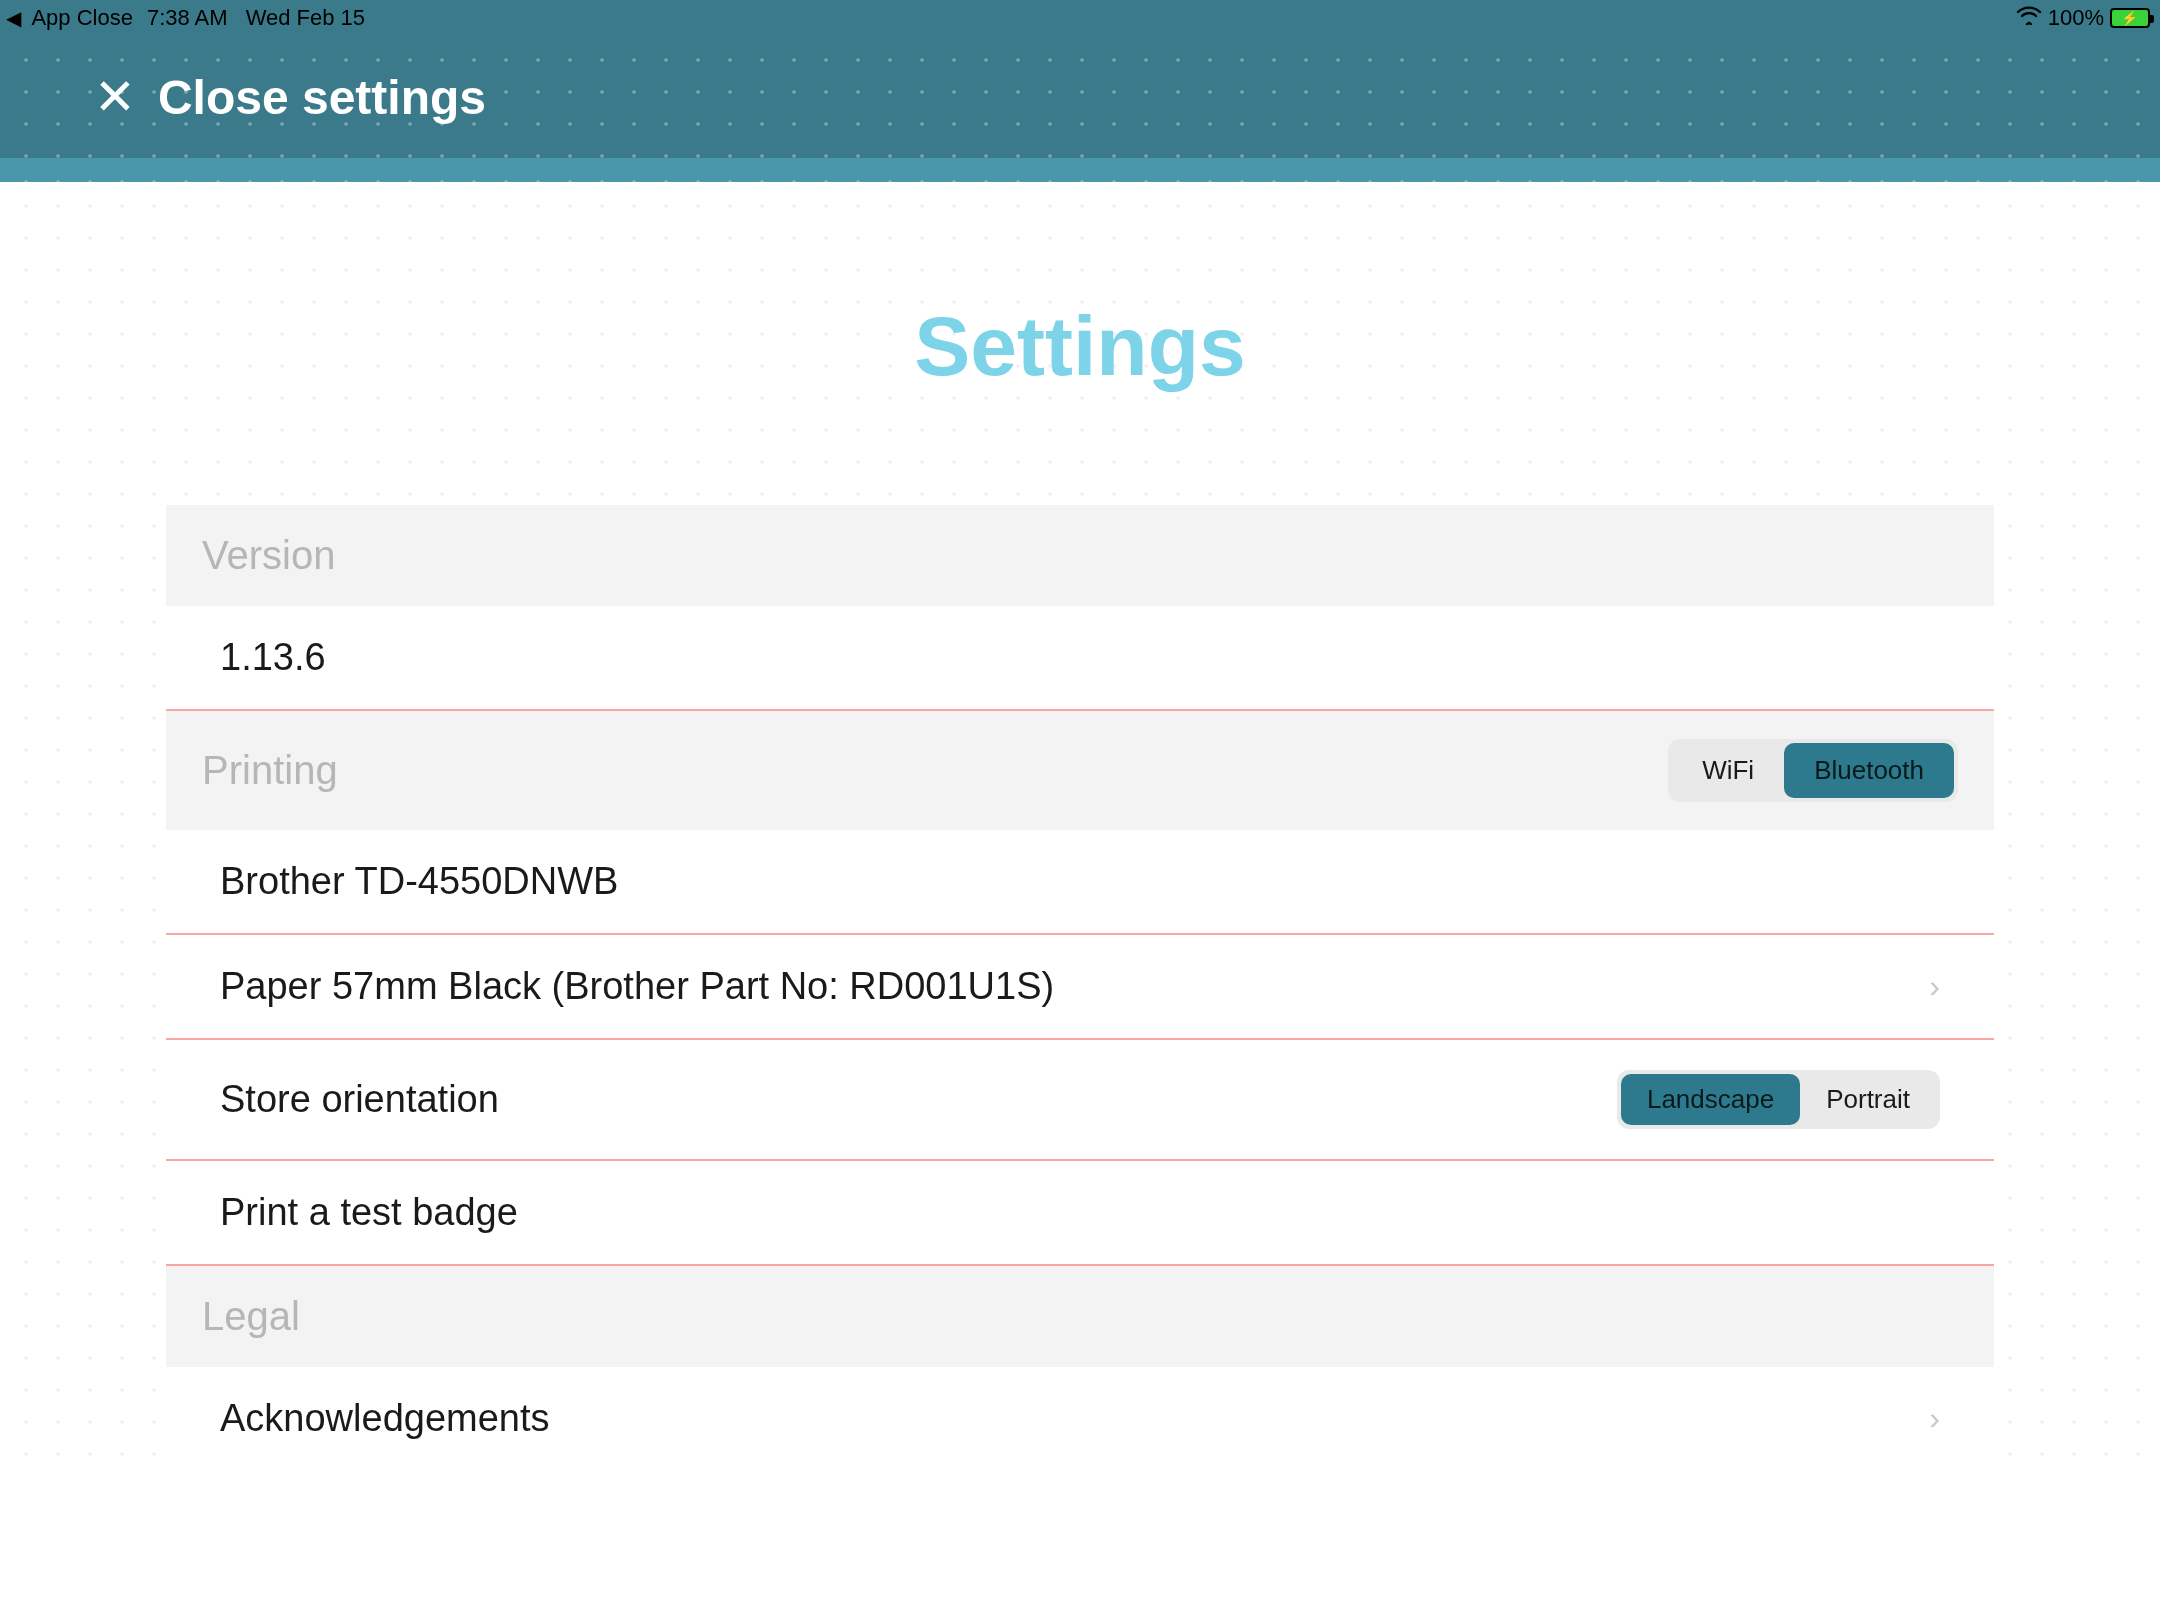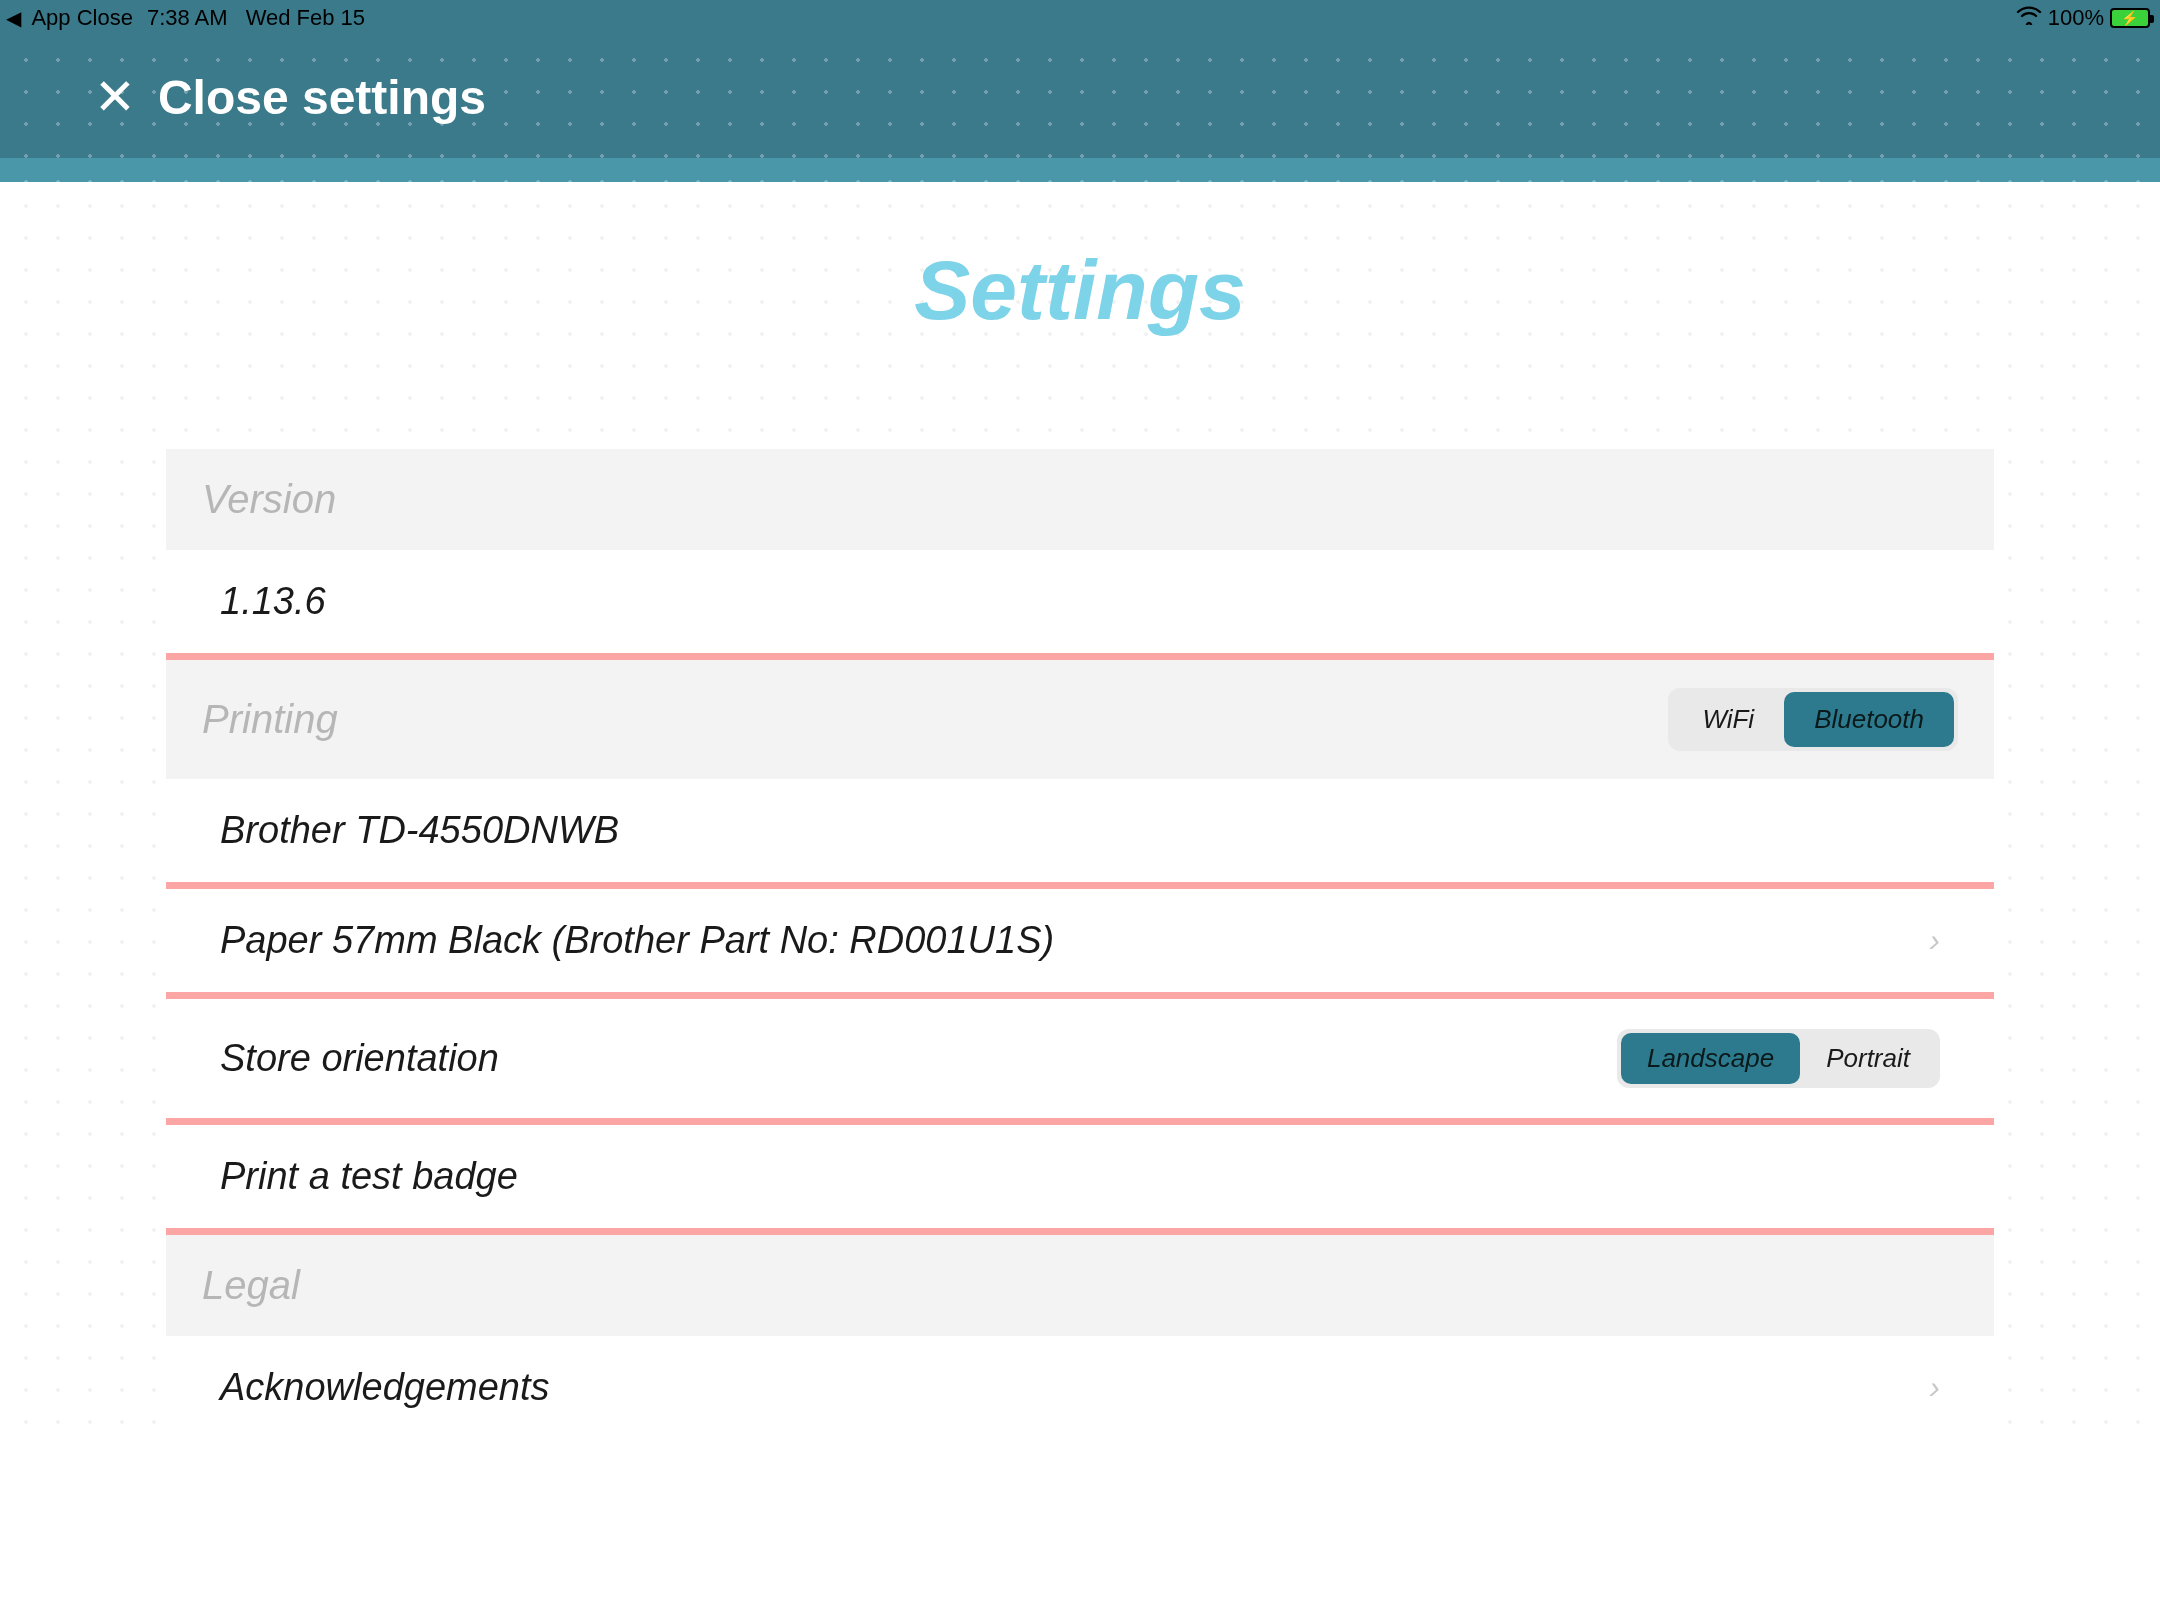--- a/index.html
+++ b/index.html
@@ -59,22 +59,21 @@
   background-size: 32px 32px;
   background-position: 10px 8px;
   pointer-events: none;
 }
 .header-bar { position: relative; }
 .accent-strip { position: relative; }
 
 
 .body-wrap {
   position: relative;
-  padding-top: 60px;
-  font-style: italic;
+  padding-top: 116px;
 }
 .body-wrap::after {
   content:""; position:absolute; inset:0;
   background-image: radial-gradient(rgba(0,0,0,0.05) 2px, transparent 2px);
   background-size: 32px 32px;
   background-position: 10px 8px;
   pointer-events:none;
   z-index: 0;
 }
 
@@ -105,21 +104,21 @@
   display: flex;
   align-items: center;
   justify-content: space-between;
 }
 
 .row {
   background: #fff;
   padding: 30px 54px;
   font-size: 38px;
   color: #1a1a1a;
-  border-bottom: 7px solid #fca5a5;
+  border-bottom: 2px solid #fca5a5;
   display: flex;
   align-items: center;
   justify-content: space-between;
 }
 .row:last-child { border-bottom: none; }
 
 .chevron {
   color: #c8c8c8;
   font-size: 32px;
 }

